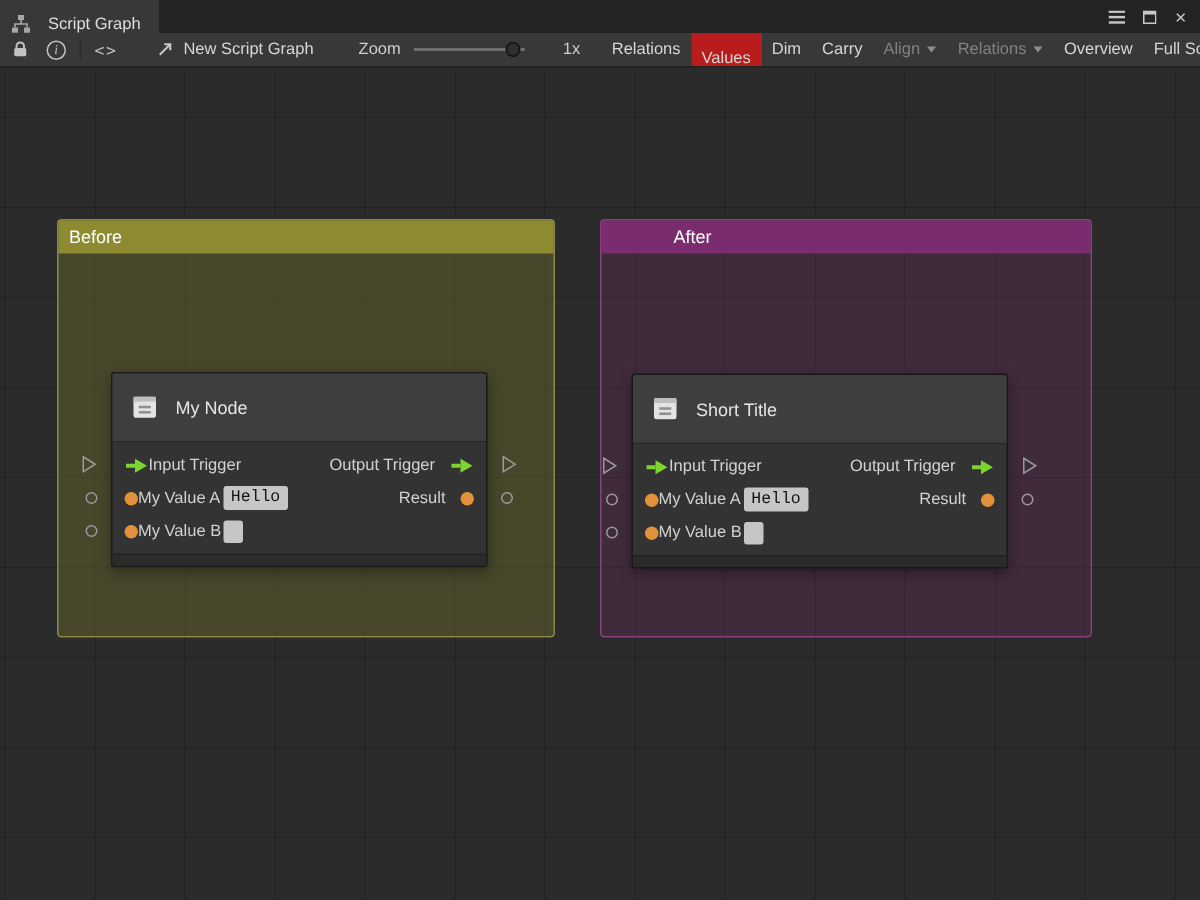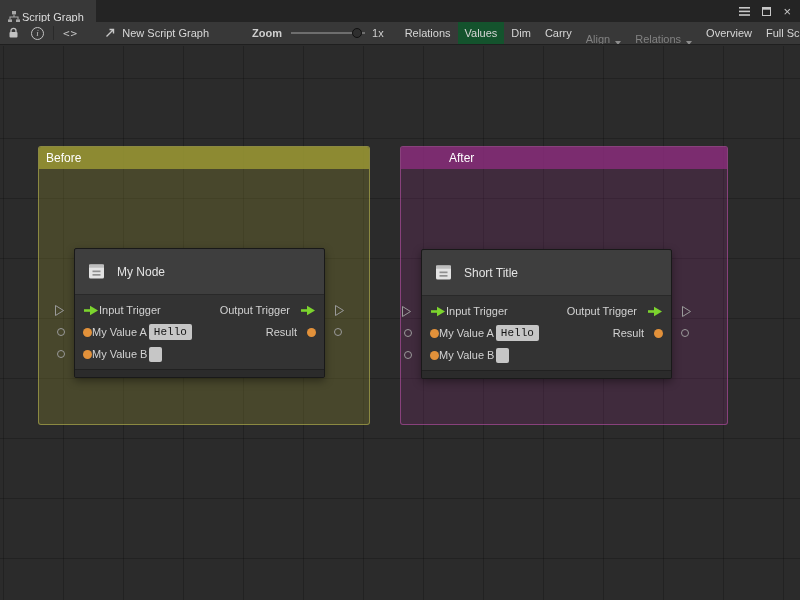--- a/index.html
+++ b/index.html
@@ -2,48 +2,48 @@
 <html><head>
 <meta charset="utf-8">
 <style>
   * { margin:0; padding:0; box-sizing:border-box; }
   html,body { width:800px; height:600px; overflow:hidden; background:#2b2b2b;
     font-family:"Liberation Sans", sans-serif; -webkit-font-smoothing:antialiased; }
 
   
   .tabbar { position:absolute; top:0; left:0; width:800px; height:22px; background:#242424;
     display:flex; align-items:stretch; }
-  .tab { display:flex; align-items:center; gap:2px; padding:11px 12px 0 8px; background:#383838;
+  .tab { display:flex; align-items:flex-end; gap:12px; padding:11px 12px 0 8px; background:#383838;
     color:#dedede; font-size:11px; }
   .window-controls { margin-left:auto; display:flex; align-items:center; gap:12px; padding-right:9px; }
   .close-glyph { color:#c8c8c8; font-size:13px; line-height:1; }
 
   
   .toolbar { position:absolute; top:22px; left:0; width:800px; height:23px; background:#383838;
     border-bottom:1px solid #1f1f1f; display:flex; align-items:center; font-size:11px;
     color:#d4d4d4; overflow:hidden; white-space:nowrap; }
   .toolbar > * { flex-shrink:0; }
   .tb-icon { display:flex; align-items:center; justify-content:center; }
   .sep { width:1px; height:14px; background:#2a2a2a; margin:0 9px; }
   .info-circle { width:13px; height:13px; border:1px solid #c2c2c2; border-radius:50%;
     font-size:9px; font-style:italic; display:flex; align-items:center; justify-content:center;
     color:#c2c2c2; font-family:"Liberation Serif", serif; }
   .code-glyph { color:#c2c2c2; font-size:11px; letter-spacing:1px;
     font-family:"DejaVu Sans Mono", monospace; }
   .graph-breadcrumb { display:flex; align-items:center; gap:6px; margin-left:26px; color:#d8d8d8; }
-  .zoom-label { margin-left:43px; color:#cfcfcf;font-weight:bold; }
+  .zoom-label { margin-left:30px; color:#cfcfcf; }
   .slider { position:relative; width:74px; height:12px; margin-left:9px; }
   .slider-track { position:absolute; top:5px; left:0; right:0; height:2px; background:#6e6e6e; }
   .slider-knob { position:absolute; top:1px; right:3px; width:10px; height:10px;
     border-radius:50%; background:#2e2e2e; border:1px solid #101010; }
-  .zoom-value { margin-left:7px; color:#cfcfcf; }
+  .zoom-value { margin-left:25px; color:#cfcfcf; }
   .tb-buttons { display:flex; align-items:stretch; height:23px; margin-left:14px; }
   .tb-btn { display:flex; align-items:center; padding:0 7px; color:#d6d6d6; white-space:nowrap; }
-  .tb-btn.active { background:#14532d; }
-  .tb-btn.disabled { color:#828282;align-items:flex-end; }
+  .tb-btn.active { background:#b91c1c;align-items:flex-end; }
+  .tb-btn.disabled { color:#828282; }
   .dd { width:0; height:0; border-left:3.5px solid transparent; border-right:3.5px solid transparent;
     border-top:4px solid #8d8d8d; margin-left:5px; display:inline-block; }
 
   
   .canvas { position:absolute; top:46px; left:0; width:800px; height:554px;
     background-color:#2b2b2b;
     background-image:
       linear-gradient(to right, rgba(0,0,0,0.22) 1px, transparent 1px),
       linear-gradient(to bottom, rgba(0,0,0,0.22) 1px, transparent 1px);
     background-size:60px 60px; background-position:3px 32px; }

